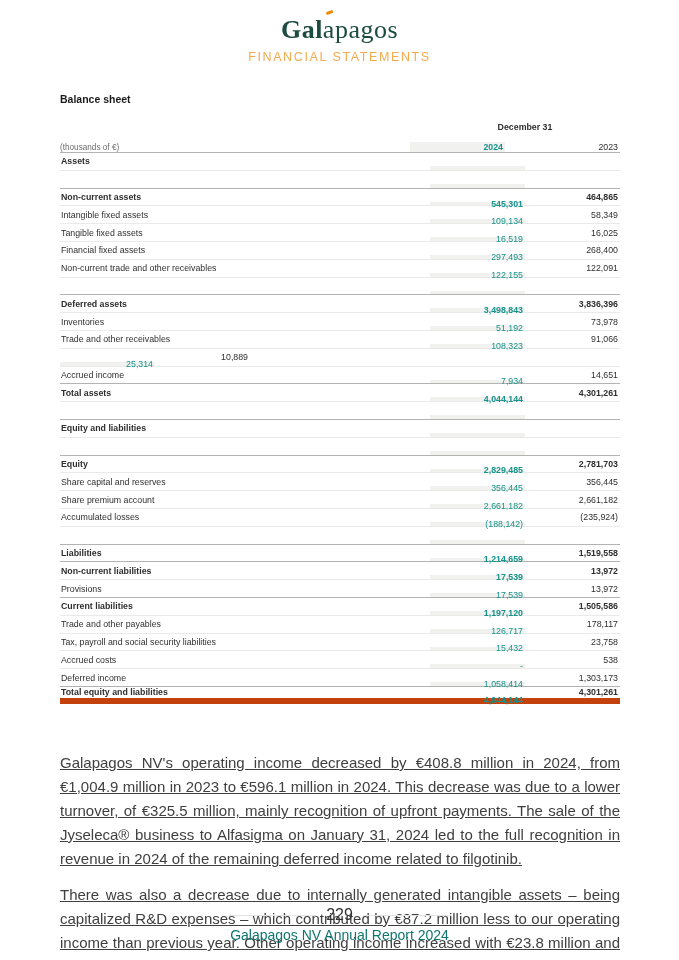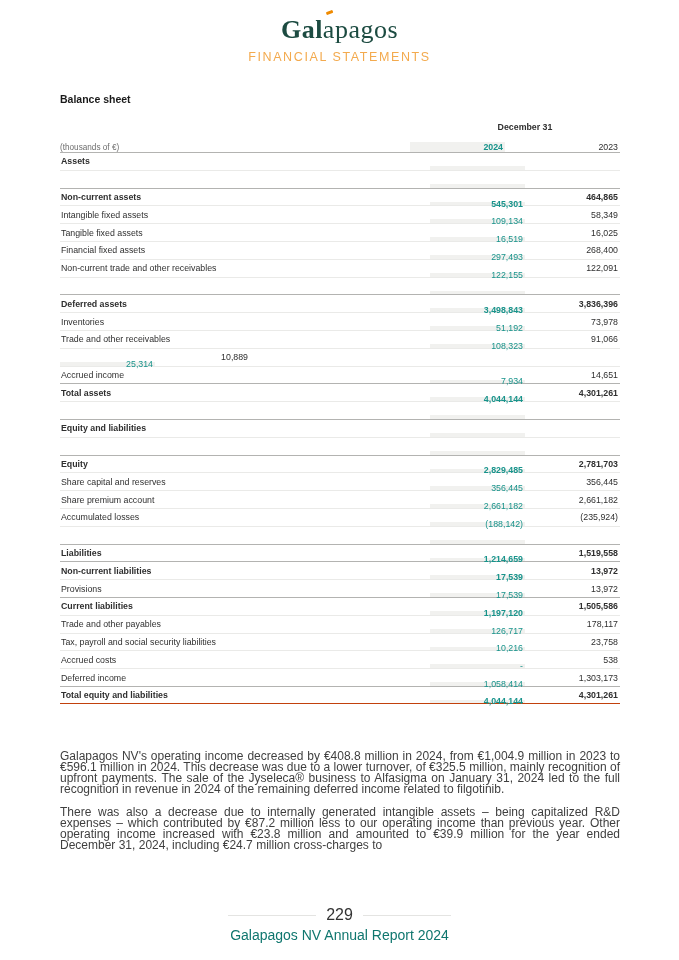--- a/index.html
+++ b/index.html
@@ -35,29 +35,29 @@
   .colhead-row { display:flex; height:17px; align-items:flex-end; font-size:8.8px;gap:20px; }
   .unit-label { flex:1; display:flex; align-items:center; font-size:8.2px; color:#6d6d6d; }
   .hval { width:95px; display:flex; align-items:center; justify-content:flex-end; padding-right:2px; }
   .h2024 { background:#f1f1ef; color:#17938b; font-weight:bold; }
   .h2023 { color:#2f2f2f; }
   .trow {
     display:flex; height:17.8px; align-items:stretch;
     border-top:1px solid #eaeae8; font-size:8.8px; color:#2f2f2f;
   }
   .trow.section, .trow.group { font-weight:bold; border-top-color:#b3b3b1; }
-  .trow.last { border-bottom:1px solid #c2410c; }
+  .trow.last { border-bottom:6px solid #c2410c; }
   .tlabel { flex:1; display:flex; align-items:center; padding-left:1px; }
   .tval { width:95px; display:flex; align-items:center; justify-content:flex-end; padding-right:2px; }
   .c2024 { background:#f1f1ef; color:#17938b;margin-top:13px; }
   .c2023 { color:#2f2f2f; }
   
   .body-text { position:absolute; top:751px; width:560px; color:#3f3f3f; }
   .body-text p {
-    font-size:12px; line-height:11px; text-align:justify;
+    font-size:15px; line-height:24px; text-align:justify;text-decoration:underline;
   }
   .body-text p + p { margin-top:12px; }
   
   .footer { position:absolute; left:0; width:679px; top:906px; text-align:center; }
   .pageno-row { display:flex; align-items:center; justify-content:center; }
   .pageno-line { width:88px; height:1px; background:#e4e4e2; }
   .pageno { font-size:16px; color:#333333; margin:0 10px; }
   .report-title { margin-top:3px; font-size:14px; color:#0f766e; }
 </style>
 </head>
@@ -215,21 +215,21 @@
             <span class="tval c2024">1,197,120</span>
             <span class="tval c2023">1,505,586</span>
           </div>
           <div class="trow item">
             <span class="tlabel">Trade and other payables</span>
             <span class="tval c2024">126,717</span>
             <span class="tval c2023">178,117</span>
           </div>
           <div class="trow item">
             <span class="tlabel">Tax, payroll and social security liabilities</span>
-            <span class="tval c2024">10,216</span>
+            <span class="tval c2024">15,432</span>
             <span class="tval c2023">23,758</span>
           </div>
           <div class="trow item">
             <span class="tlabel">Accrued costs</span>
             <span class="tval c2024">-</span>
             <span class="tval c2023">538</span>
           </div>
           <div class="trow item">
             <span class="tlabel">Deferred income</span>
             <span class="tval c2024">1,058,414</span>

